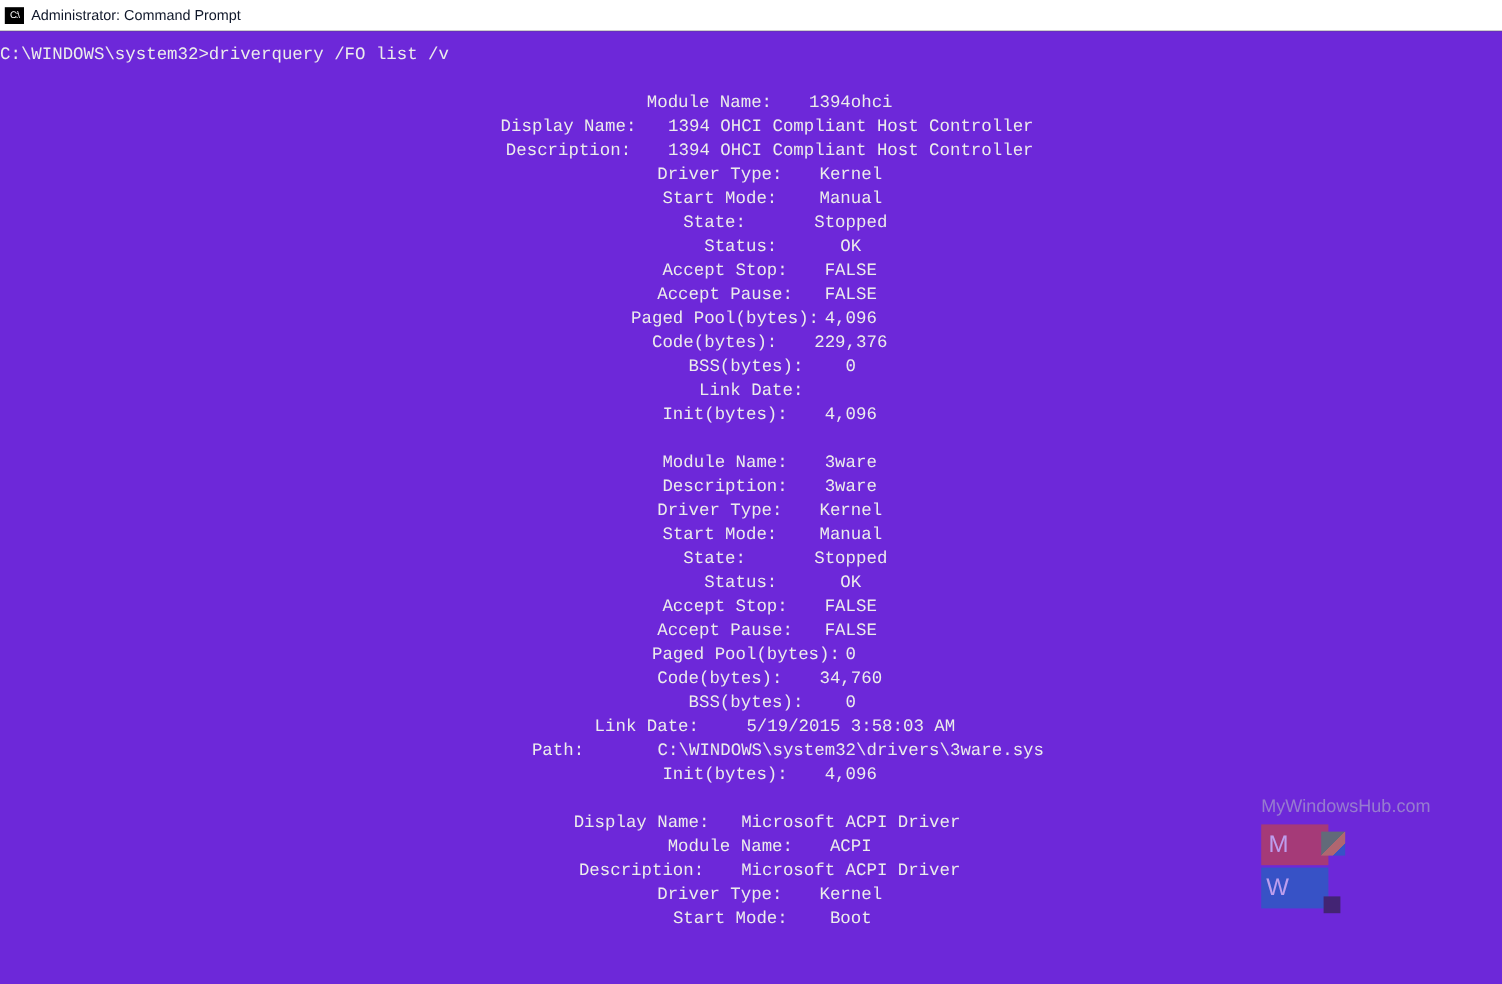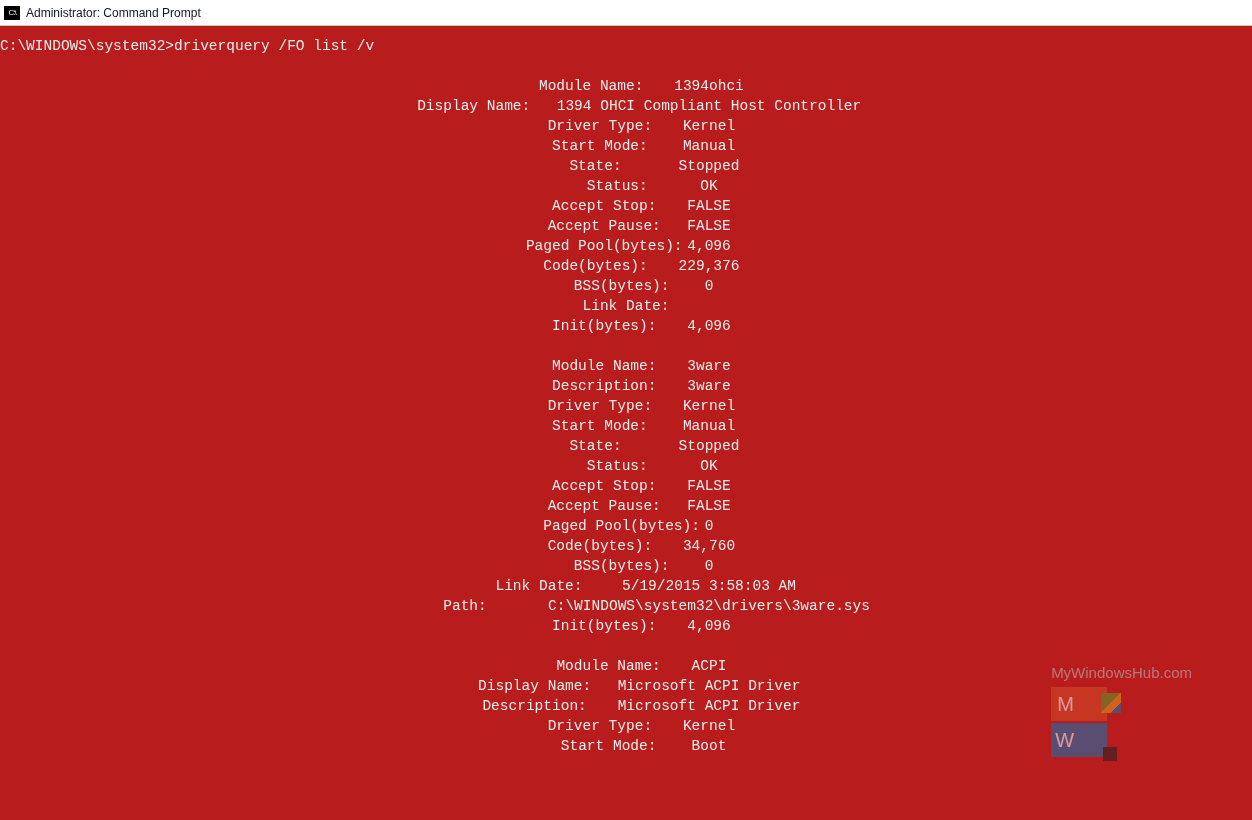--- a/index.html
+++ b/index.html
@@ -1,21 +1,21 @@
 <!DOCTYPE html>
 <html><head>
   <meta charset="utf-8">
   <style>
     * { margin: 0; padding: 0; box-sizing: border-box; }
     body { width: 1252px; height: 820px; background: #000; font-family: Consolas, 'Courier New', monospace; overflow: hidden; position: relative; }
     .titlebar { height: 26px; background: #fff; display: flex; align-items: center; padding-left: 4px; border-bottom: 1px solid #ccc; }
     .titlebar-icon { width: 16px; height: 14px; background: #000; margin-right: 6px; display: flex; align-items: center; justify-content: center; }
     .titlebar-icon-inner { font-size: 8px; color: #fff; font-family: sans-serif; letter-spacing: -1px; }
     .titlebar-text { font-size: 12px; font-family: 'Segoe UI', Tahoma, sans-serif; color: #0f172a; }
-    .terminal { background: #b91c1c; width: 100%; height: calc(100% - 26px); padding: 10px 0 0 0; overflow: hidden; position: relative; }
+    .terminal { background: #6d28d9; width: 100%; height: calc(100% - 26px); padding: 10px 0 0 0; overflow: hidden; position: relative; }
     .line { color: #ececec; font-size: 14.5px; line-height: 20px; white-space: pre; font-family: Consolas, 'Courier New', monospace; }
     .record { margin-bottom: 20px; text-align: center; }
     .field-row .label { display: inline-block; width: 166px; vertical-align: top; }
     .watermark { position: absolute; right: 60px; top: 638px; display: flex; flex-direction: column; align-items: flex-start; opacity: 0.55; pointer-events: none; }
     .watermark-text { color: #b9c0c7; font-family: 'Segoe UI', sans-serif; font-size: 15px; margin-bottom: 6px; }
     .watermark-logo { display: flex; flex-direction: column; gap: 2px; position: relative; }
     .logo-top { width: 56px; height: 34px; background: #d34a2a; display: flex; align-items: center; justify-content: flex-start; padding-left: 6px; position: relative; }
     .logo-top::after { content: ""; position: absolute; right: -14px; top: 6px; width: 20px; height: 20px; background: linear-gradient(135deg,#5aa02c 0 50%,#e89a1c 50% 75%,#0b76b8 75% 100%); }
     .logo-top span { color: #fff; font-family: 'Segoe UI', sans-serif; font-size: 20px; font-weight: 500; }
     .logo-bot { width: 56px; height: 34px; background: #0b76b8; display: flex; align-items: center; justify-content: flex-start; padding-left: 4px; position: relative; }
@@ -32,20 +32,21 @@
   <span class="titlebar-text">Administrator: Command Prompt</span>
 </div>
 
 <div class="terminal">
   <div class="line"><span>C:\WINDOWS\system32&gt;</span><span>driverquery /FO list /v</span></div>
   <div class="line">&nbsp;</div>
   <div id="records">
       <div class="record">
         <div class="line field-row"><span class="label">Module Name:</span><span>1394ohci</span></div>
         <div class="line field-row"><span class="label">Display Name:</span><span>1394 OHCI Compliant Host Controller</span></div>
+        <div class="line field-row"><span class="label">Description:</span><span>1394 OHCI Compliant Host Controller</span></div>
         <div class="line field-row"><span class="label">Driver Type:</span><span>Kernel</span></div>
         <div class="line field-row"><span class="label">Start Mode:</span><span>Manual</span></div>
         <div class="line field-row"><span class="label">State:</span><span>Stopped</span></div>
         <div class="line field-row"><span class="label">Status:</span><span>OK</span></div>
         <div class="line field-row"><span class="label">Accept Stop:</span><span>FALSE</span></div>
         <div class="line field-row"><span class="label">Accept Pause:</span><span>FALSE</span></div>
         <div class="line field-row"><span class="label" style="width: 166px;">Paged Pool(bytes):</span><span>4,096</span></div>
         <div class="line field-row"><span class="label">Code(bytes):</span><span>229,376</span></div>
         <div class="line field-row"><span class="label">BSS(bytes):</span><span>0</span></div>
         <div class="line field-row"><span class="label">Link Date:</span><span></span></div>
@@ -61,22 +62,22 @@
         <div class="line field-row"><span class="label">Accept Stop:</span><span>FALSE</span></div>
         <div class="line field-row"><span class="label">Accept Pause:</span><span>FALSE</span></div>
         <div class="line field-row"><span class="label" style="width: 166px;">Paged Pool(bytes):</span><span>0</span></div>
         <div class="line field-row"><span class="label">Code(bytes):</span><span>34,760</span></div>
         <div class="line field-row"><span class="label">BSS(bytes):</span><span>0</span></div>
         <div class="line field-row"><span class="label">Link Date:</span><span>5/19/2015 3:58:03 AM</span></div>
         <div class="line field-row"><span class="label">Path:</span><span>C:\WINDOWS\system32\drivers\3ware.sys</span></div>
         <div class="line field-row"><span class="label">Init(bytes):</span><span>4,096</span></div>
       </div>
       <div class="record">
+        <div class="line field-row"><span class="label">Display Name:</span><span>Microsoft ACPI Driver</span></div>
         <div class="line field-row"><span class="label">Module Name:</span><span>ACPI</span></div>
-        <div class="line field-row"><span class="label">Display Name:</span><span>Microsoft ACPI Driver</span></div>
         <div class="line field-row"><span class="label">Description:</span><span>Microsoft ACPI Driver</span></div>
         <div class="line field-row"><span class="label">Driver Type:</span><span>Kernel</span></div>
         <div class="line field-row"><span class="label">Start Mode:</span><span>Boot</span></div>
       </div>
     </div>
 
   <div class="watermark">
     <div class="watermark-text">MyWindowsHub.com</div>
     <div class="watermark-logo">
       <div class="logo-top">

